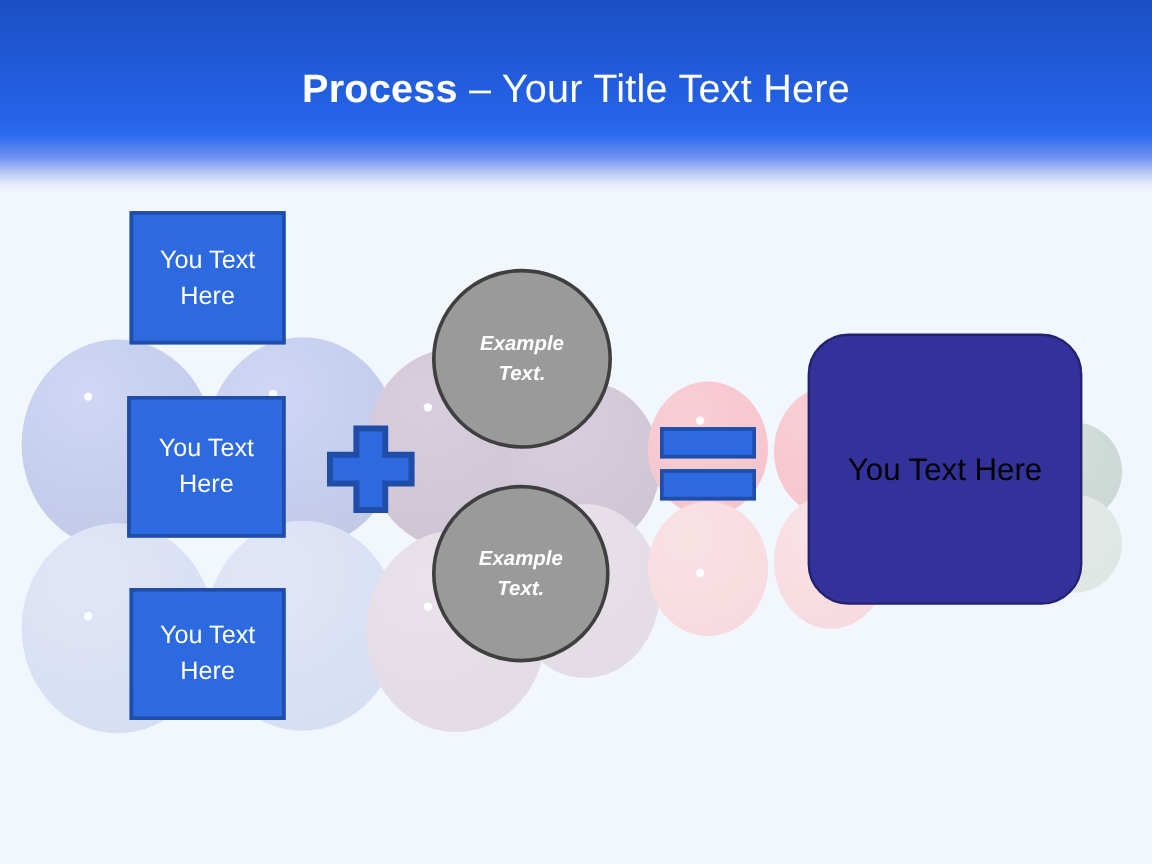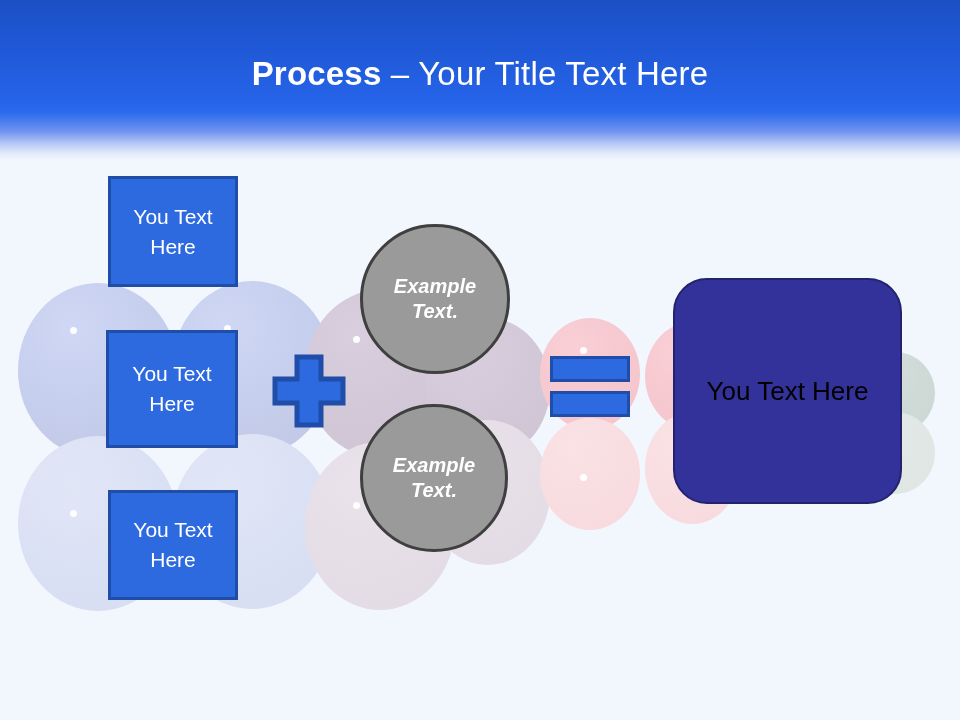--- a/index.html
+++ b/index.html
@@ -108,21 +108,21 @@
   .eq-gap { height: 9px; }
 
   
   .gray-circle {
     position: absolute;
     border-radius: 50%;
     background: #9a9a9a;
     border: 3px solid #3f3f3f;
     box-sizing: border-box;
     color: #ffffff;
-    font-size: 20px;
+    font-size: 17px;
     line-height: 25px;
     font-weight: bold;
     font-style: italic;
     text-align: center;
     display: flex;
     align-items: center;
     justify-content: center;
   }
 
   

